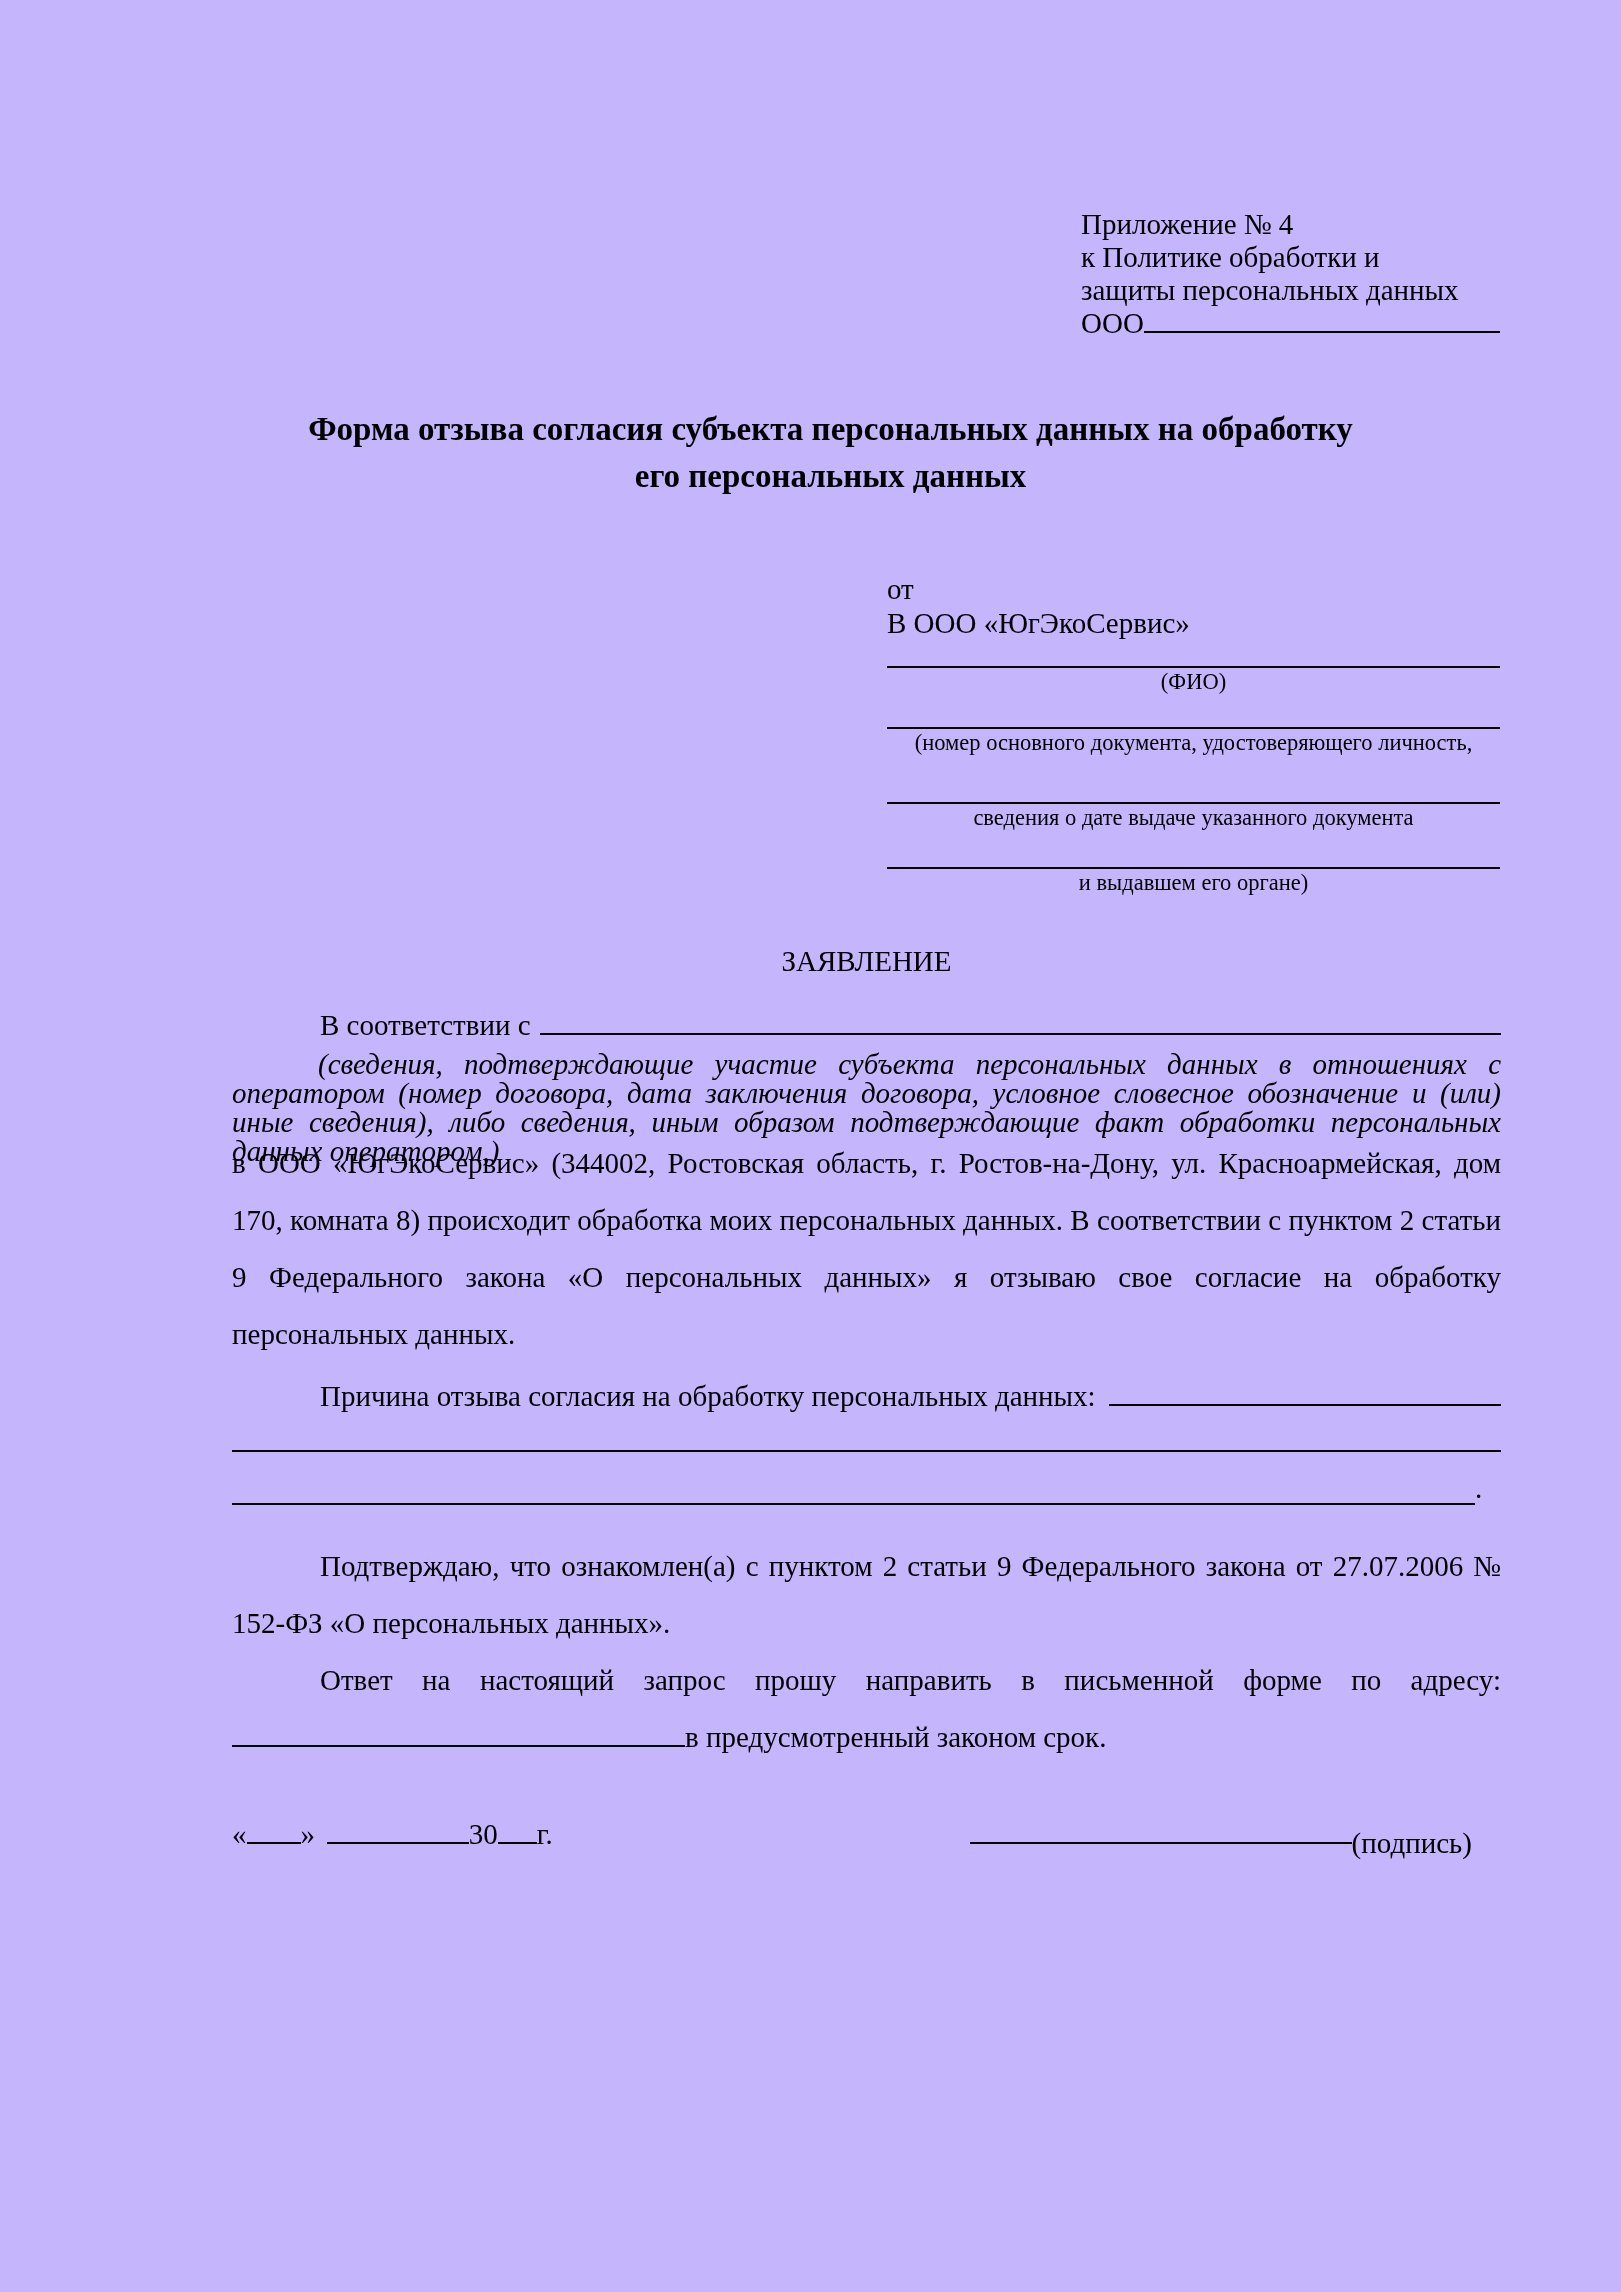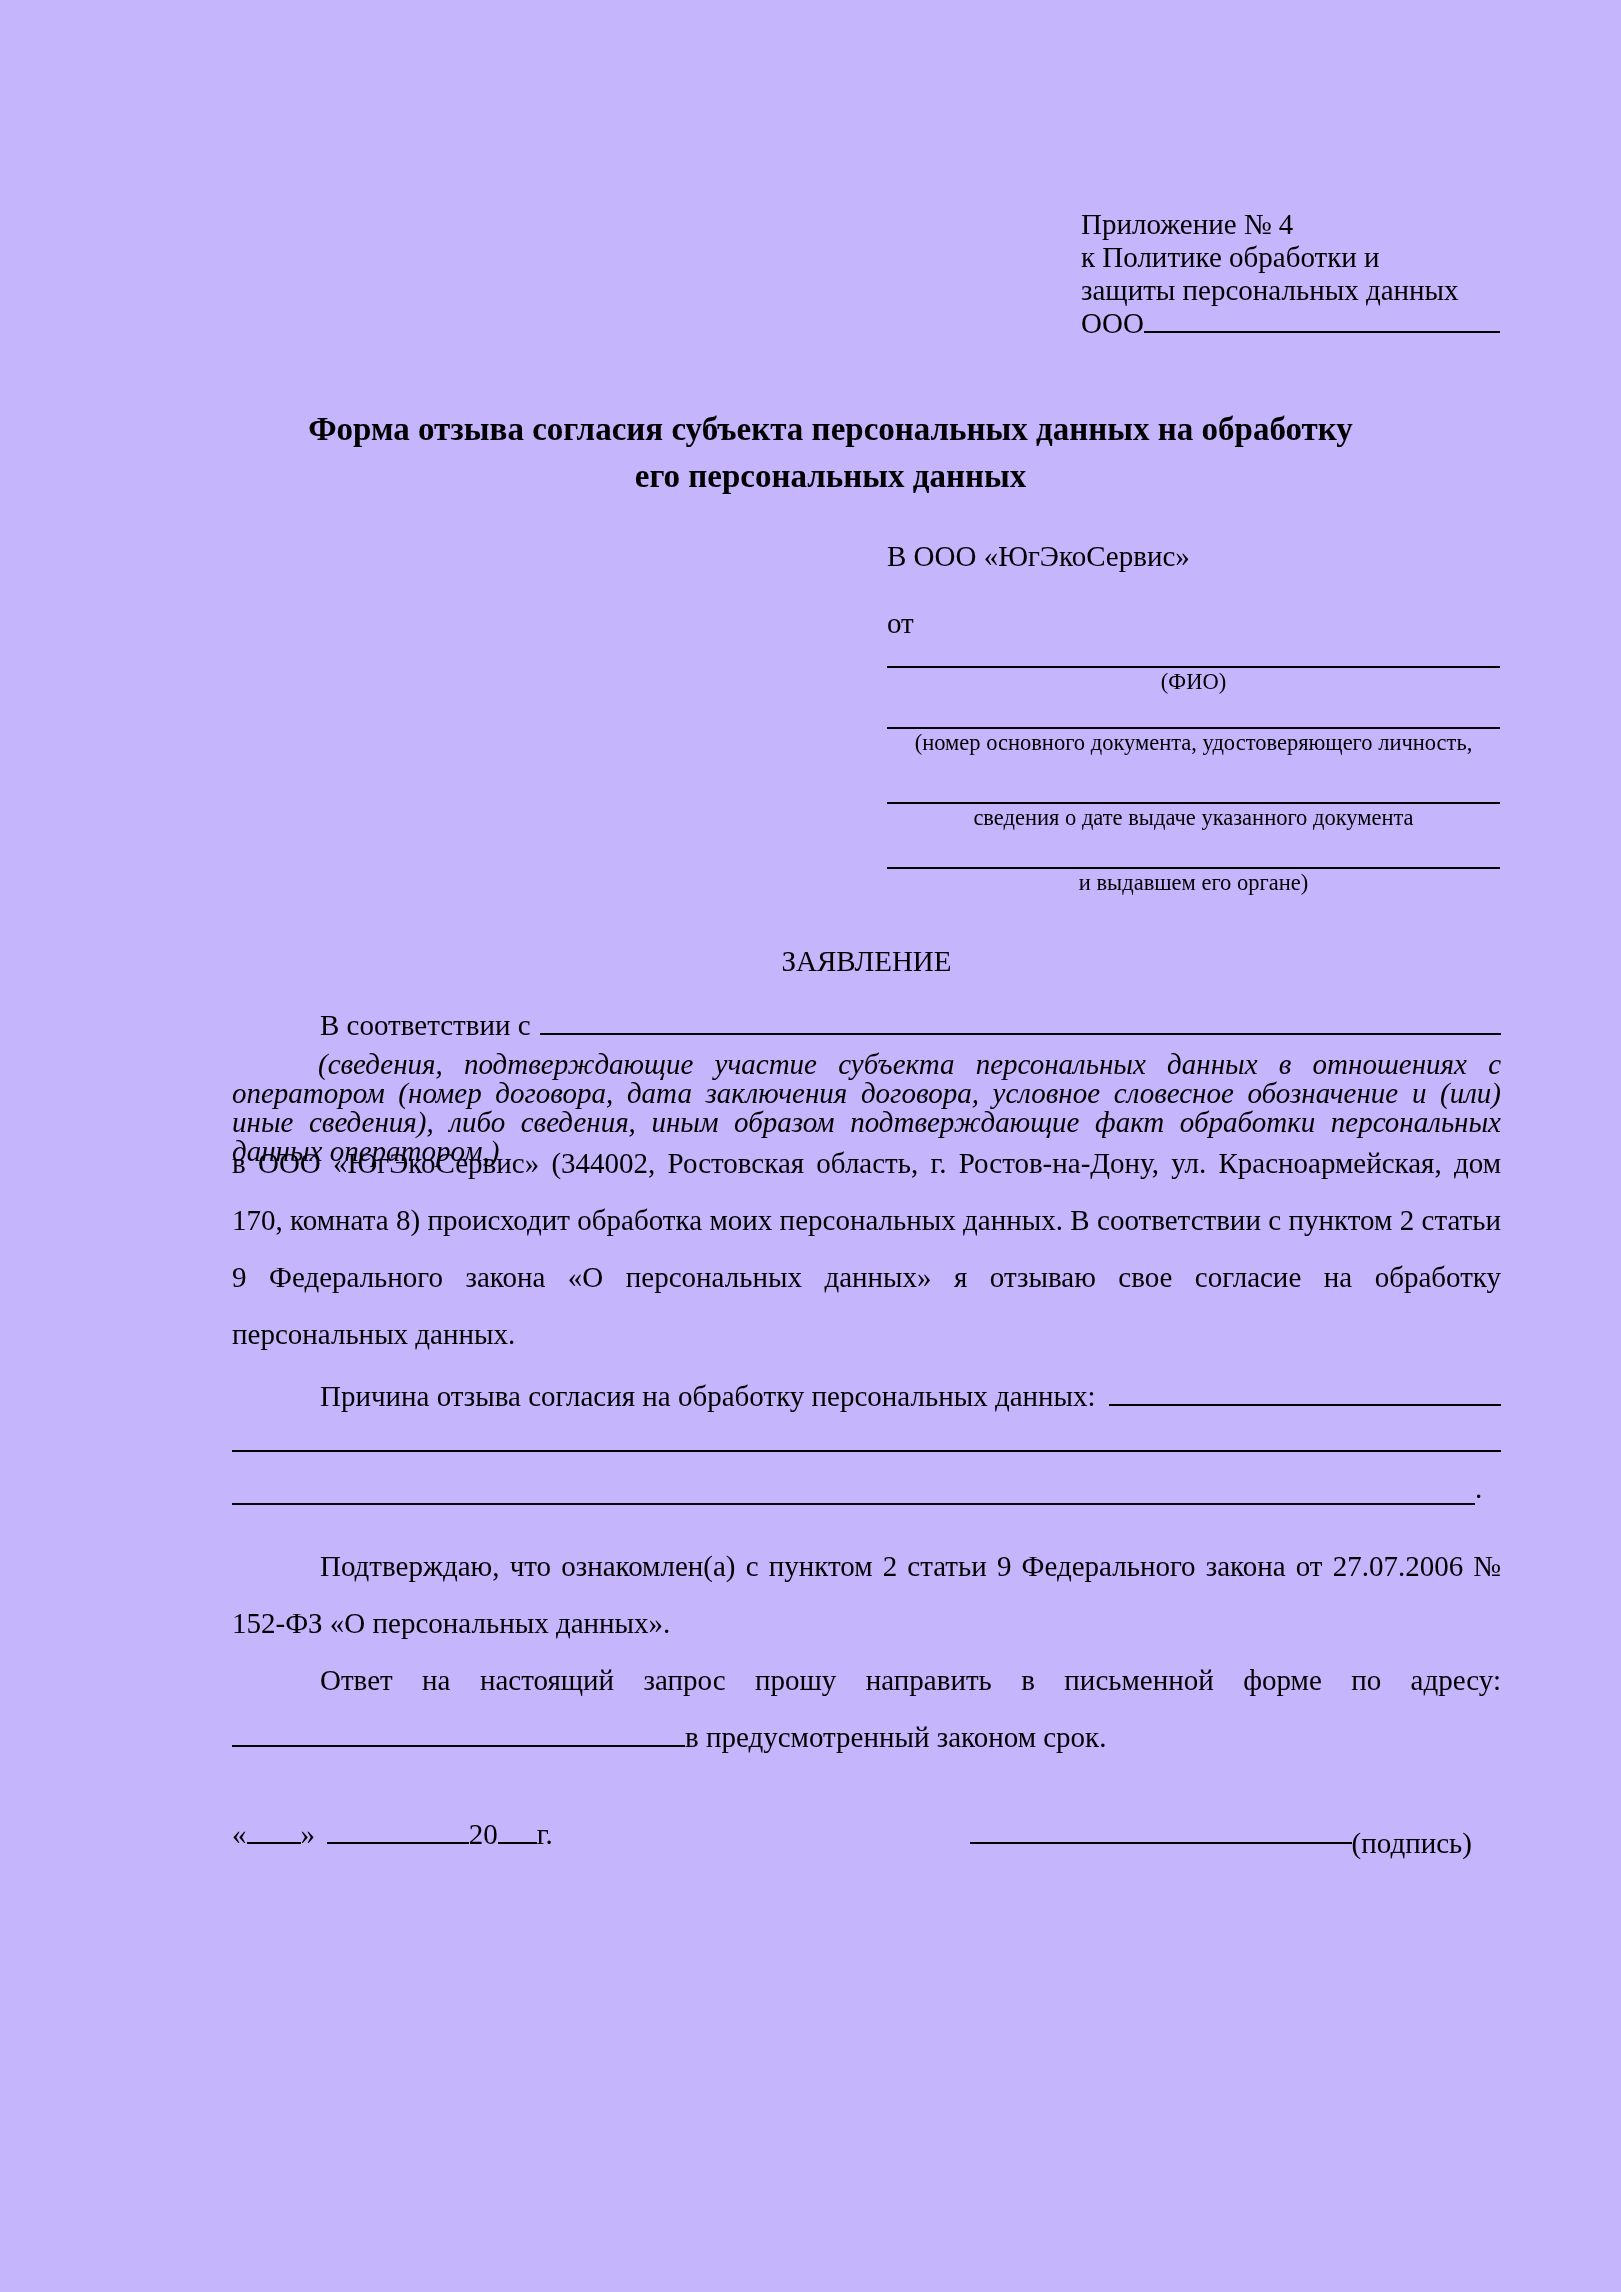--- a/index.html
+++ b/index.html
@@ -67,22 +67,22 @@
       <span class="fill"></span>
     </div>
   </div>
 
   <div class="abs" id="title">
     <div>Форма отзыва согласия субъекта персональных данных на обработку</div>
     <div>его персональных данных</div>
   </div>
 
   <div class="abs" id="addressee">
+    <div id="addr-from">от</div>
     <div>В ООО «ЮгЭкоСервис»</div>
-    <div id="addr-from">от</div>
     <div class="rule" style="height:25.5px;"></div>
     <div class="caption">(ФИО)</div>
     <div class="rule" style="height:32px;"></div>
     <div class="caption">(номер основного документа, удостоверяющего личность,</div>
     <div class="rule" style="height:46px;"></div>
     <div class="caption">сведения о дате выдаче указанного документа</div>
     <div class="rule" style="height:35px;"></div>
     <div class="caption">и выдавшем его органе)</div>
   </div>
 
@@ -119,21 +119,21 @@
       <span class="fill-fixed"></span>
       <span>в предусмотренный законом срок.</span>
     </div>
 
     <div id="date-row">
       <div id="date-left">
         <span>«</span>
         <span class="fill-fixed gap-1"></span>
         <span>»</span>
         <span class="fill-fixed gap-2"></span>
-        <span>20</span>
+        <span>30</span>
         <span class="fill-fixed gap-3"></span>
         <span>г.</span>
       </div>
       <div id="sig-group">
         <span class="fill-fixed"></span>
         <span>(подпись)</span>
       </div>
     </div>
 
   </div>

